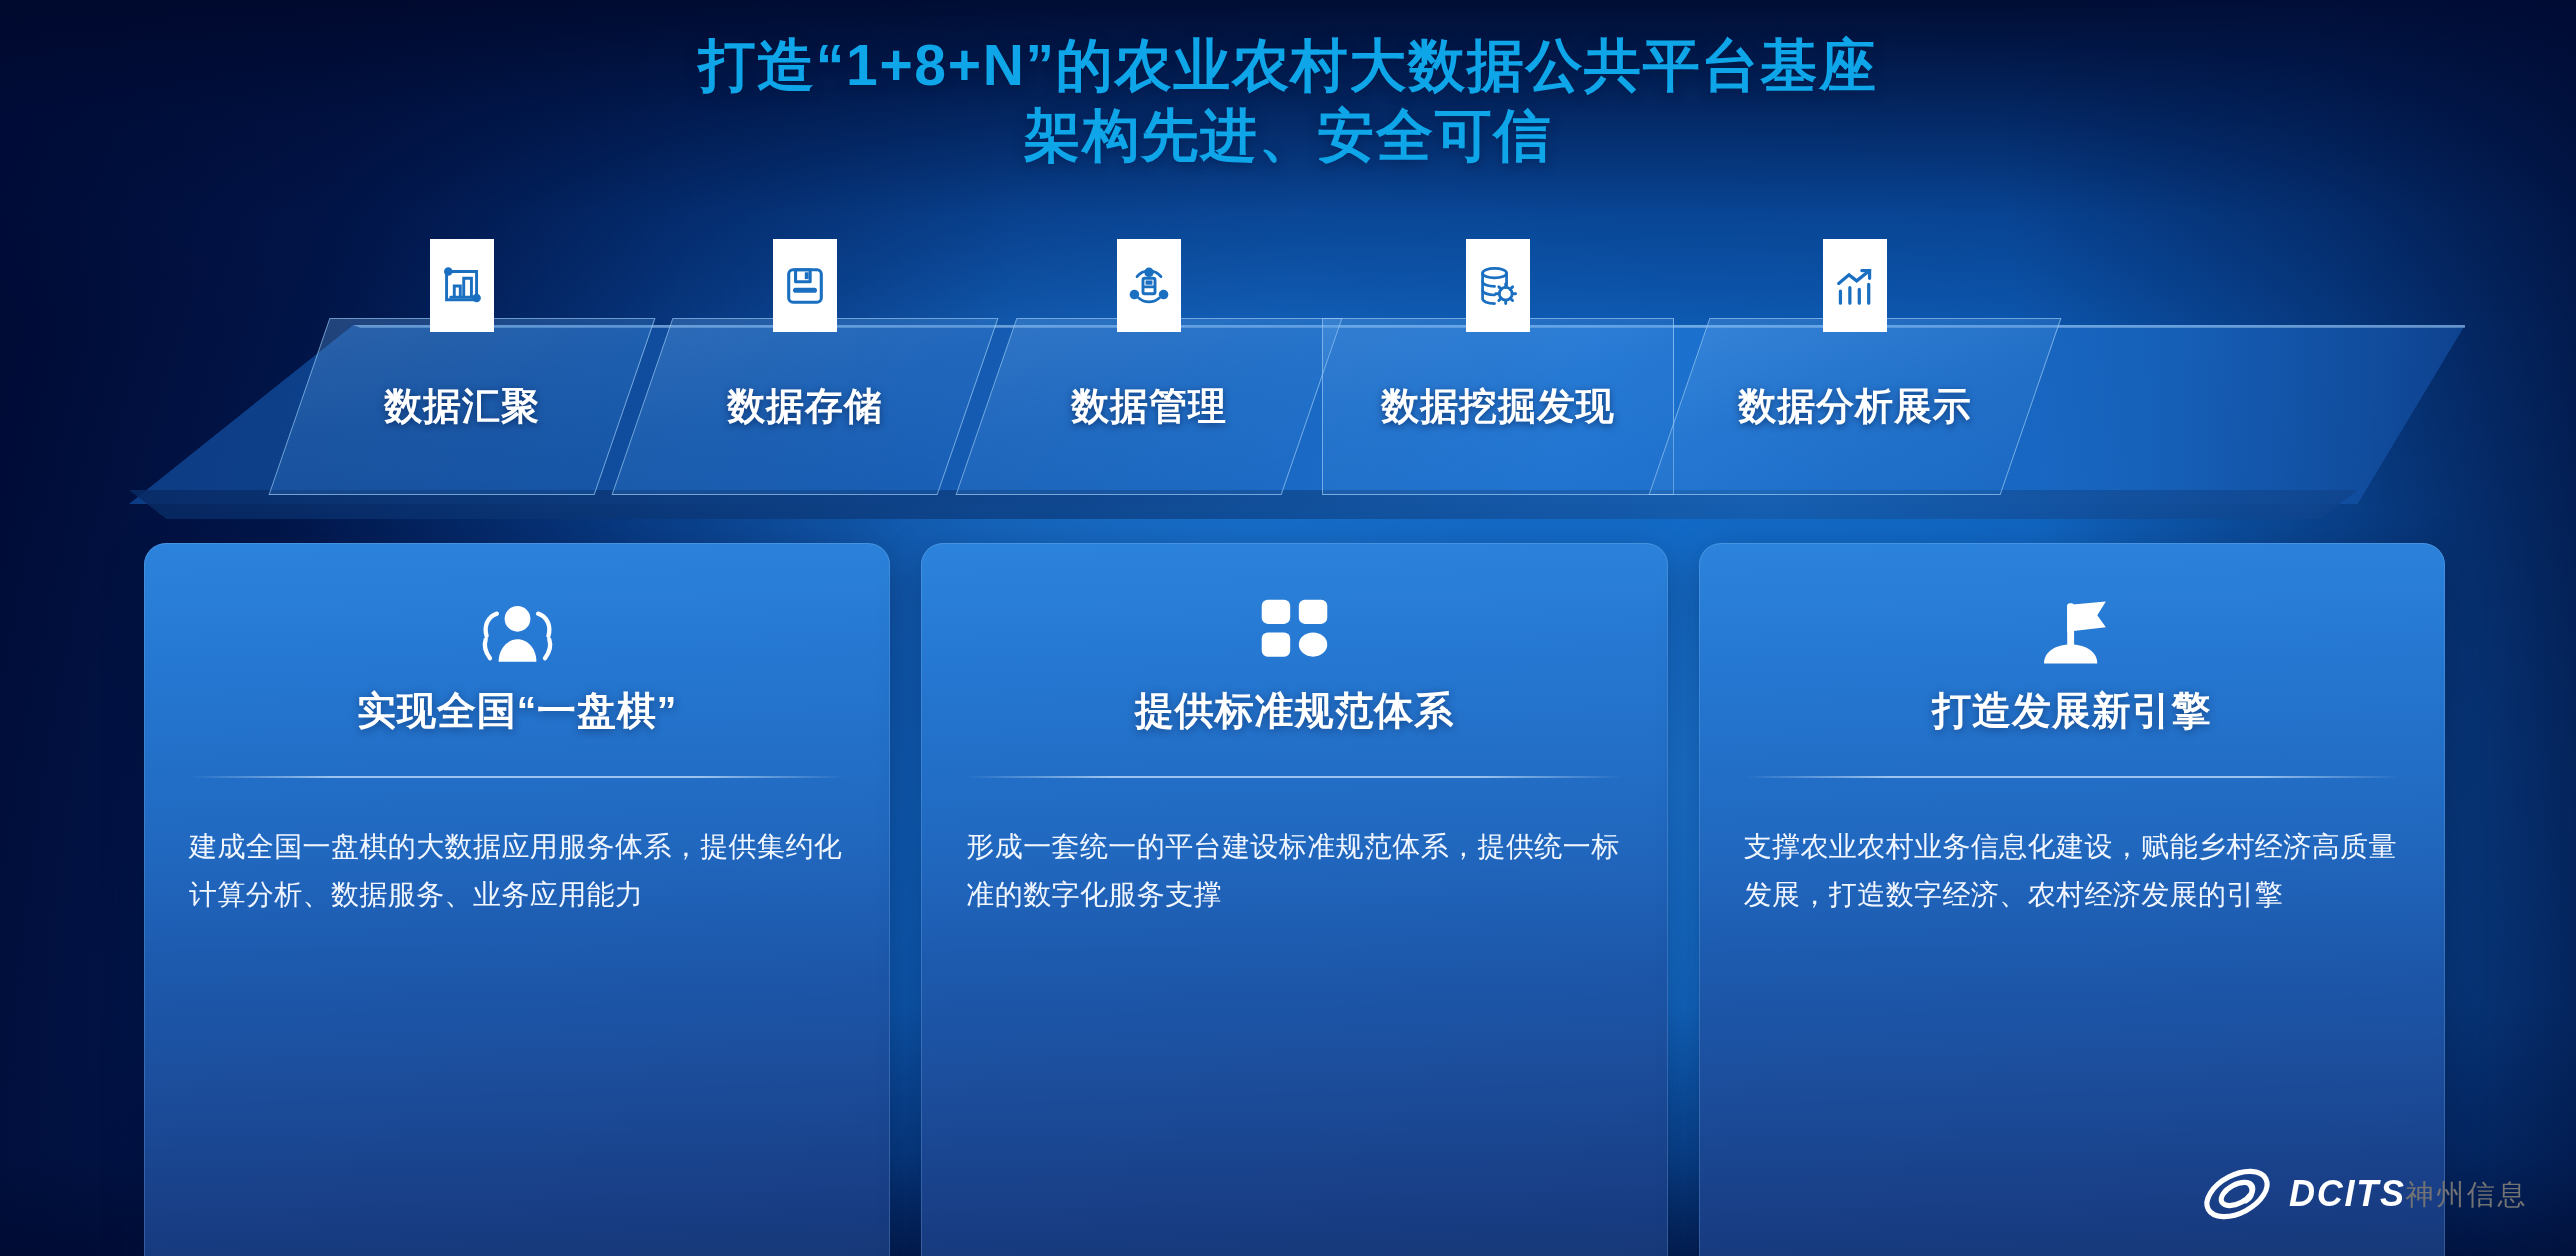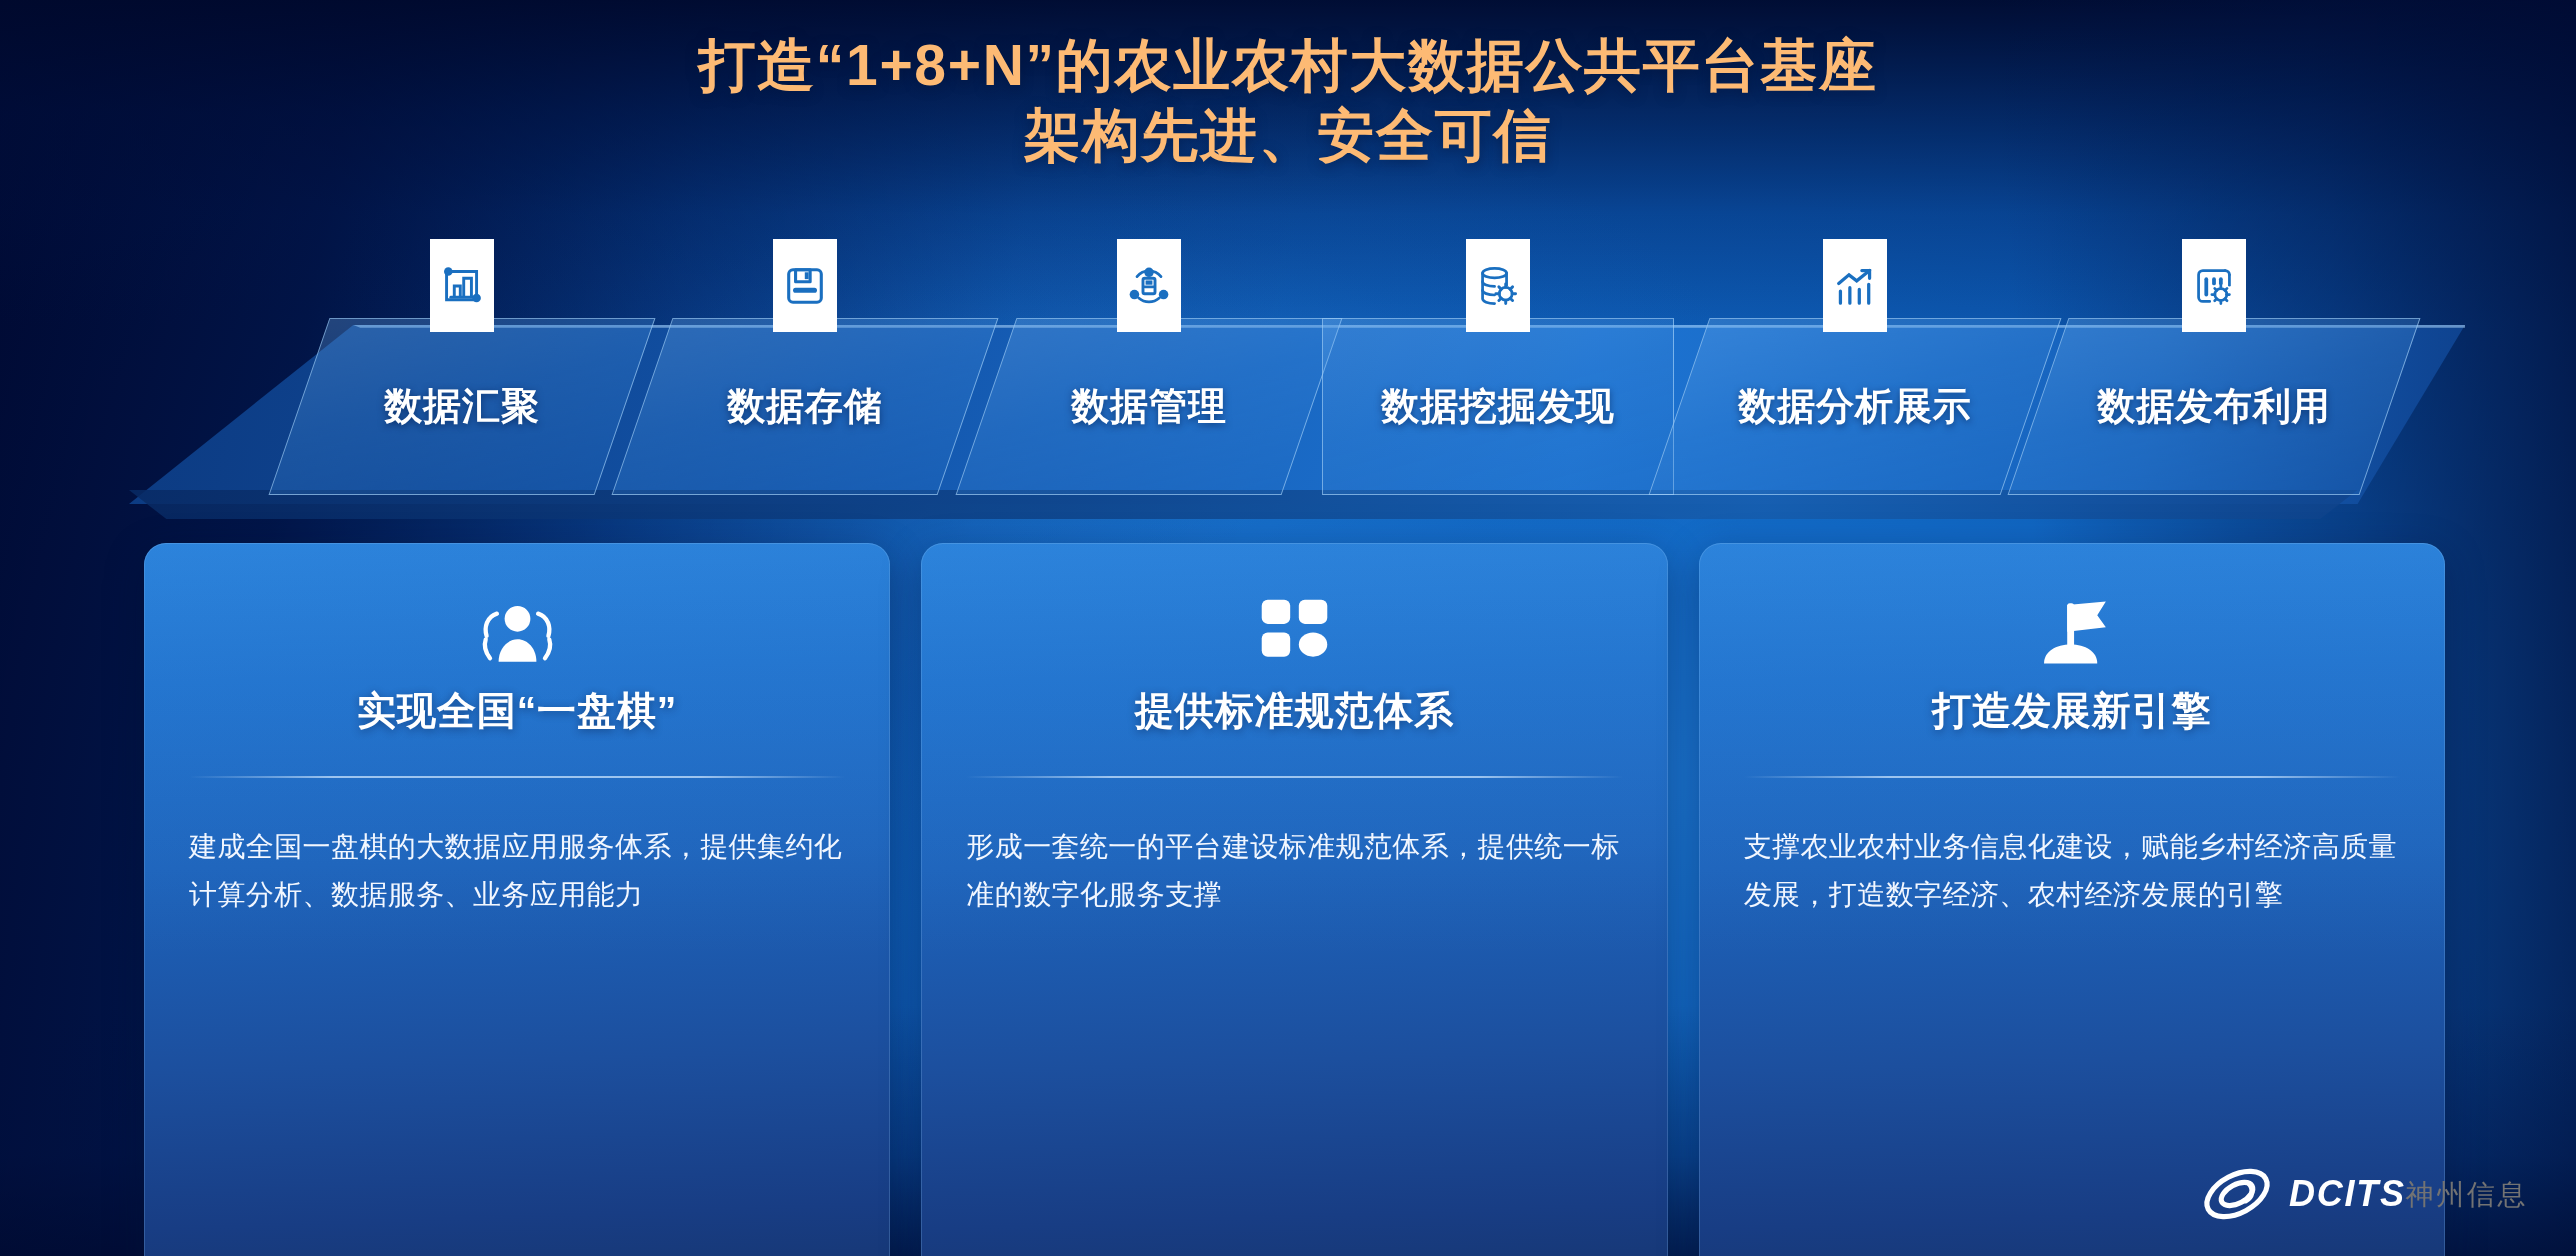--- a/index.html
+++ b/index.html
@@ -37,21 +37,21 @@
     transform:translate(-50%,-50%);
     background:radial-gradient(ellipse at center, rgba(50,140,225,0.30) 0%, rgba(30,110,200,0.12) 45%, rgba(0,0,0,0) 72%);
   }
 
   
   #title-block{
     position:absolute; left:0; right:0; top:31px;
     text-align:center; z-index:6;
   }
   .title-line{
-    color:#fdba74;
+    color:#0ea5e9;
     font-size:57px;
     font-weight:bold;
     letter-spacing:1.7px;
     line-height:1.22;
     text-shadow:0 1.7px 12px rgba(0,20,60,.55);
   }
 
   
   #platform-wrap{
     position:absolute; left:0; top:318px; width:2576px; height:223px; z-index:2;text-align:right;
@@ -244,38 +244,20 @@
           <g fill="none" stroke="#1a6fc0" stroke-width="3.8" stroke-linecap="round">
         <path d="M9 25 L21 15 L30 22 L45 10"></path>
         <path d="M36 10 h9 v9"></path>
         <path d="M11 48 V34M22 48 V30M33 48 V32M44 48 V26"></path>
           </g>
       </svg>
     </div>
     <span class="tile-label">数据分析展示</span>
   </div>
 
-  <div class="tile slant" style="left:2038px; width:352px;">
-    <div class="tile-face"></div>
-    <div class="tile-icon">
-      <svg viewBox="0 0 56 56">
-          <g fill="none" stroke="#1a6fc0" stroke-width="3.2" stroke-linecap="round">
-        <path d="M41 10 H15 a5 5 0 0 0-5 5 v26 a5 5 0 0 0 5 5 h8"></path>
-        <path d="M46 15 v12"></path>
-            <path d="M41 10 a5 5 0 0 1 5 5"></path>
-        <path d="M19 38 V20" stroke-width="4.4"></path>
-            <path d="M28 25 V20" stroke-width="4.4"></path>
-        <path d="M36 25 V20" stroke-width="4.4"></path>
-        <circle cx="36" cy="38" r="7"></circle>
-        <path d="M36 27.5 v3.5M36 45 v3.5M25.5 38 h3.5M42.5 38 h3.5M28.8 30.8 l2.5 2.5M40.7 42.7 l2.5 2.5M43.2 30.8 l-2.5 2.5M31.3 42.7 l-2.5 2.5" stroke-width="3.2"></path>
-          </g>
-      </svg>
-    </div>
-    <span class="tile-label">数据发布利用</span>
-  </div>
 </div>
 
 <div id="cards">
 
   <div class="card">
     <div class="card-icon">
       <svg width="79" height="69" viewBox="0 0 92 80">
         <g fill="#ffffff">
           <circle cx="46" cy="24" r="15"></circle>
           <path d="M24 74 c0-15 10-26 22-26 s22 11 22 26 z"></path>

